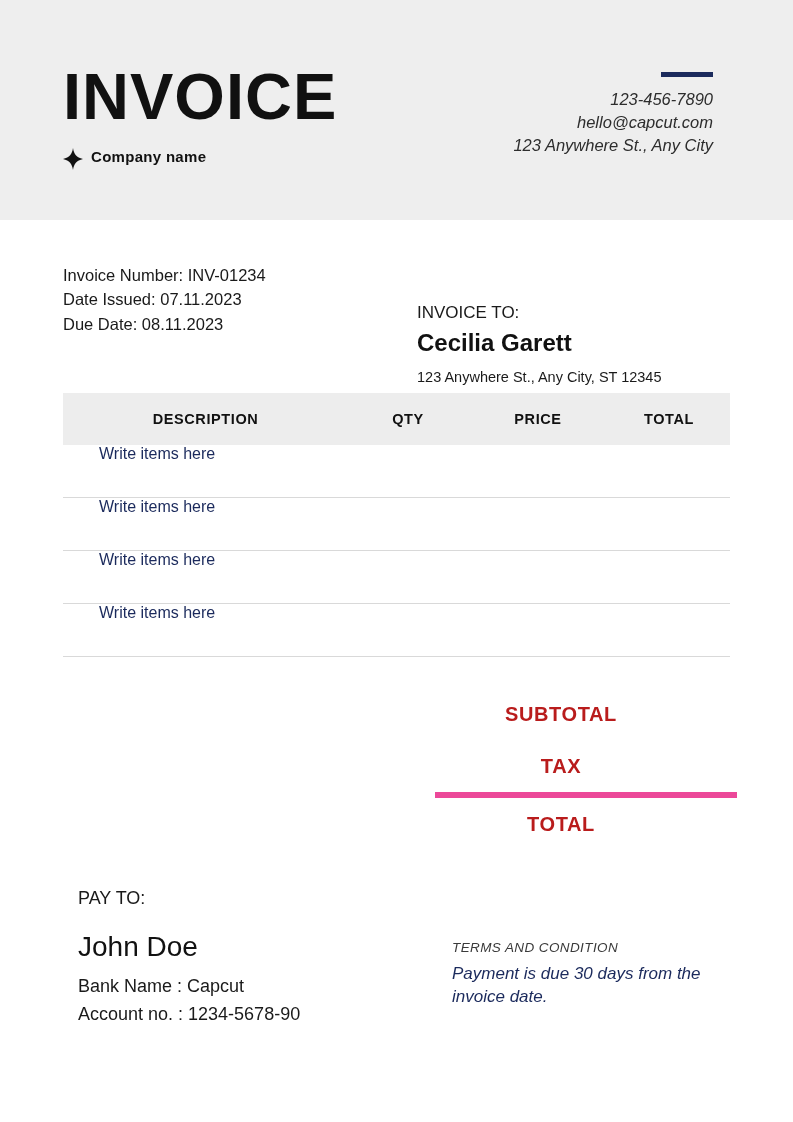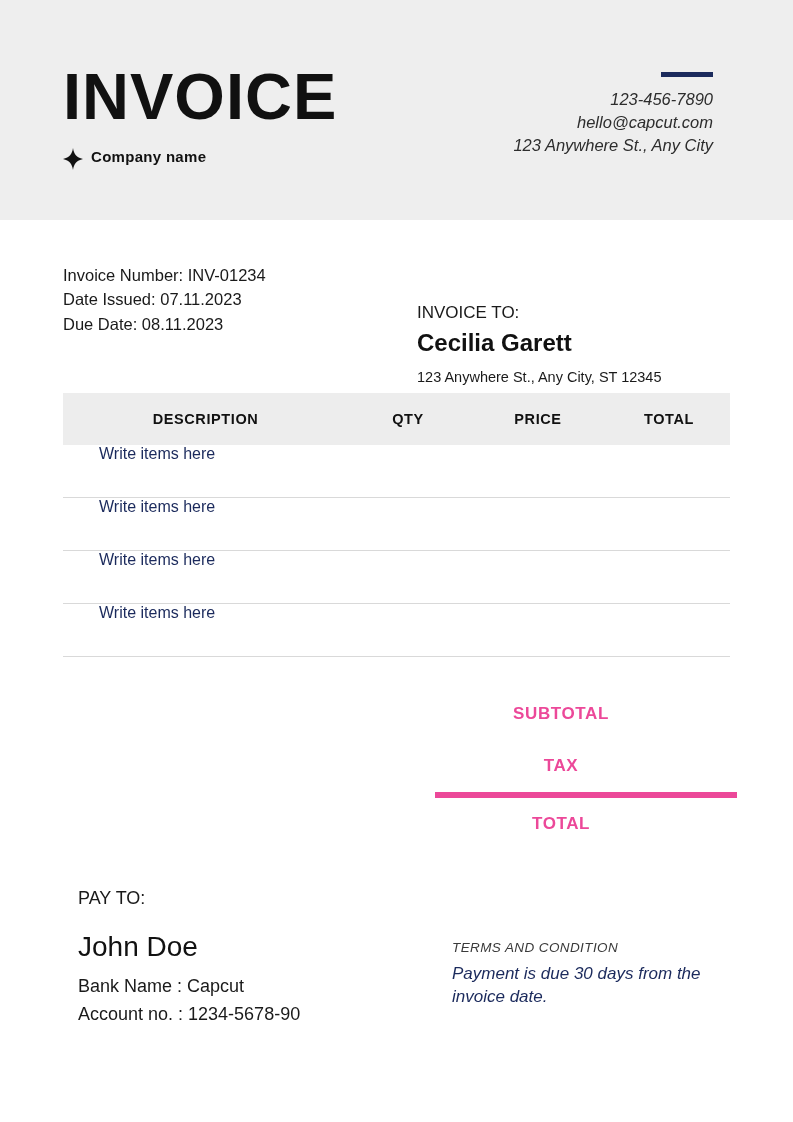--- a/index.html
+++ b/index.html
@@ -161,24 +161,24 @@
     width: 302px;
   }
   .total-row {
     height: 52px;
     display: flex;
     align-items: center;
     justify-content: space-between;
   }
   .total-row.bordered { border-bottom: 6px solid #ec4899; }
   .total-label {
-    font-size: 17px;
+    font-size: 20px;
     font-weight: 700;
     letter-spacing: 0.6px;
-    color: #ec4899;
+    color: #b91c1c;
     width: 100%;
     text-align: center;
     padding-right: 40px;
     box-sizing: border-box;
   }
   .total-value {
     font-size: 15px;
     color: #1b2a5c;
     min-width: 10px;
   }

